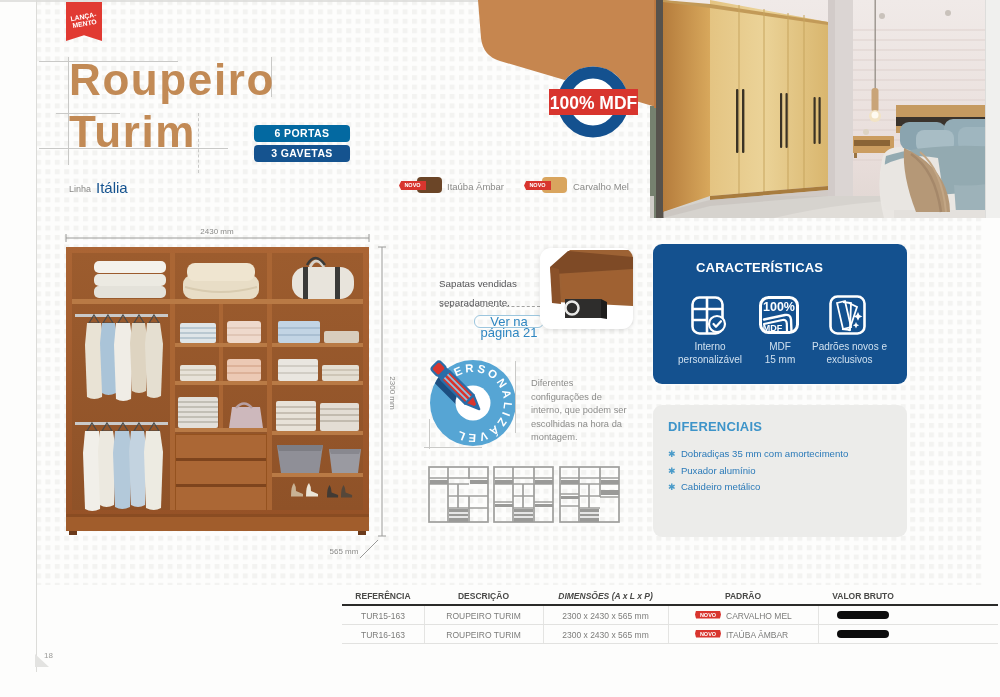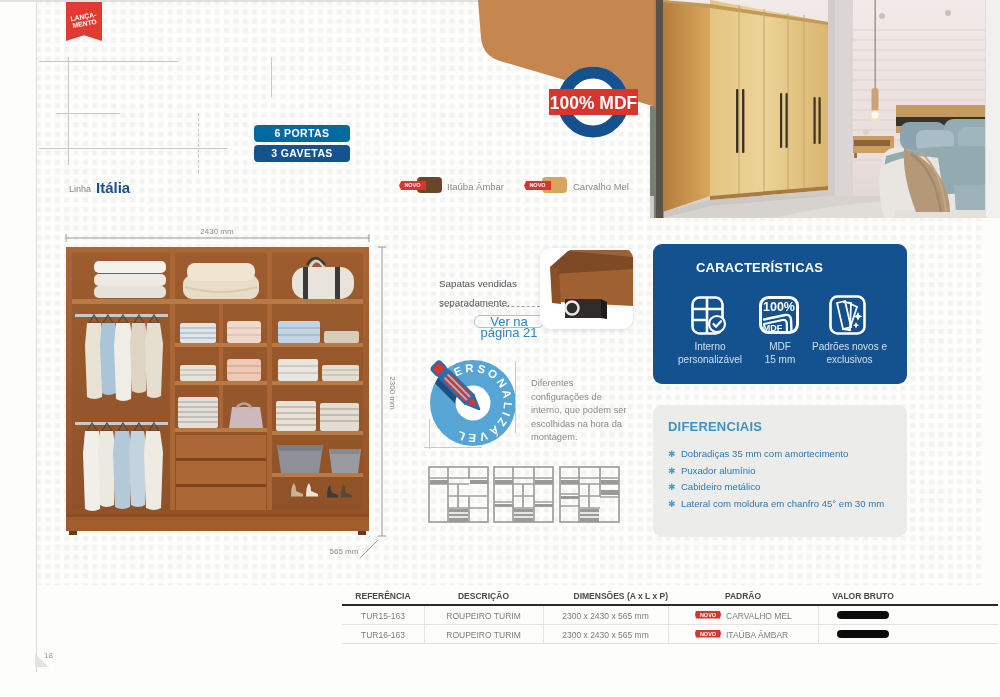--- a/index.html
+++ b/index.html
@@ -29,27 +29,28 @@
   <div class="abs" style="left:66px;top:2px;width:36px;height:39px;background:#e13a32;clip-path:polygon(0 0,100% 0,100% 100%,50% 85%,0 100%);"></div>
   <div class="abs" style="left:64px;top:13px;width:40px;text-align:center;transform:rotate(-10deg);color:#fff;font-weight:bold;font-size:6.8px;line-height:7px;">LANÇA-<br>MENTO</div>
 
   <div class="abs" style="left:39px;top:61px;width:139px;height:1px;background:#c9c9c7;"></div>
   <div class="abs" style="left:68px;top:57px;width:1px;height:108px;background:#c9c9c7;"></div>
   <div class="abs" style="left:271px;top:57px;width:1px;height:40px;background:#c9c9c7;"></div>
   <div class="abs" style="left:56px;top:113px;width:64px;height:1px;background:#c9c9c7;"></div>
   <div class="abs" style="left:39px;top:148px;width:189px;height:1px;background:#c9c9c7;"></div>
   <div class="abs" style="left:198px;top:113px;width:1px;height:60px;background:transparent;border-left:1px dashed #c9c9c7;"></div>
 
+  <div class="abs" style="left:69px;top:54px;font-weight:bold;font-size:44px;line-height:51.5px;color:#c28a55;letter-spacing:1.6px;">Roupeiro<br>Turim</div>
 
   <div class="abs" style="left:254px;top:125px;width:96px;height:17px;background:#0369a1;border-radius:4px;color:#fff;font-weight:bold;font-size:10.5px;text-align:center;line-height:17px;letter-spacing:.4px;">6 PORTAS</div>
 
   <div class="abs" style="left:254px;top:145px;width:96px;height:17px;background:#15538f;border-radius:4px;color:#fff;font-weight:bold;font-size:10.5px;text-align:center;line-height:17px;letter-spacing:.4px;">3 GAVETAS</div>
 
   <div class="abs" style="left:69px;top:184px;font-size:9px;color:#8a8a88;">Linha</div>
-  <div class="abs" style="left:96px;top:179px;font-size:15px;font-weight:bold;color:#15538f;">Itália</div>
+  <div class="abs" style="left:96px;top:179px;font-size:15px;font-weight:normal;color:#15538f;">Itália</div>
 
   <div class="abs" style="left:417px;top:177px;width:25px;height:16px;background:#6b4527;border-radius:4px;"></div>
   <div class="abs" style="left:399px;top:181px;width:27px;height:9px;background:#d8352e;clip-path:polygon(0 50%,8% 0,100% 0,100% 100%,8% 100%);color:#fff;font-weight:bold;font-size:5.5px;text-align:center;line-height:9px;">NOVO</div>
   <div class="abs" style="left:447px;top:181px;font-size:9.5px;color:#8a8a88;">Itaúba Âmbar</div>
 
   <div class="abs" style="left:542px;top:177px;width:25px;height:16px;background:#d9a55e;border-radius:4px;"></div>
   <div class="abs" style="left:524px;top:181px;width:27px;height:9px;background:#d8352e;clip-path:polygon(0 50%,8% 0,100% 0,100% 100%,8% 100%);color:#fff;font-weight:bold;font-size:5.5px;text-align:center;line-height:9px;">NOVO</div>
   <div class="abs" style="left:573px;top:181px;font-size:9.5px;color:#8a8a88;">Carvalho Mel</div>
 
   <svg class="abs" style="left:440px;top:0;" width="216" height="120" viewBox="0 0 216 120">
@@ -471,29 +472,28 @@
   <div class="abs" style="left:729px;top:341px;width:102px;text-align:center;color:#cfe0ef;font-size:10px;line-height:12.5px;">MDF<br>15 mm</div>
   <div class="abs" style="left:798px;top:341px;width:103px;text-align:center;color:#cfe0ef;font-size:10px;line-height:12.5px;">Padrões novos e<br>exclusivos</div>
 
   <div class="abs" style="left:653px;top:405px;width:254px;height:132px;background:#ececea;border-radius:9px;"></div>
   <div class="abs" style="left:668px;top:419px;color:#3d94c9;font-weight:bold;font-size:13px;letter-spacing:.2px;">DIFERENCIAIS</div>
 
   <div class="abs" style="left:668px;top:446px;width:250px;color:#2b7ab8;font-size:9.6px;line-height:15.6px;white-space:nowrap;">
     <div><span style="color:#4a9bc9;font-size:9px;">✱</span>&nbsp; Dobradiças 35 mm com amortecimento</div>
     <div><span style="color:#4a9bc9;font-size:9px;">✱</span>&nbsp; Puxador alumínio</div>
     <div><span style="color:#4a9bc9;font-size:9px;">✱</span>&nbsp; Cabideiro metálico</div>
-    <div><span style="color:#4a9bc9;font-size:9px;">✱</span>&nbsp; Lateral com moldura em chanfro 45° em 30 mm</div>
   </div>
 
   <div class="abs" style="left:342px;top:588px;width:656px;">
 
     <div style="position:relative;height:16px;font-size:8.5px;font-weight:bold;color:#4a4a48;">
       <span class="abs" style="left:0;width:82px;text-align:center;top:3px;">REFERÊNCIA</span>
       <span class="abs" style="left:82px;width:119px;text-align:center;top:3px;">DESCRIÇÃO</span>
-      <span class="abs" style="left:201px;width:125px;text-align:right;top:3px;">DIMENSÕES (A x L x P)</span>
+      <span class="abs" style="left:201px;width:125px;text-align:center;top:3px;font-style:italic;">DIMENSÕES (A x L x P)</span>
       <span class="abs" style="left:326px;width:150px;text-align:center;top:3px;">PADRÃO</span>
       <span class="abs" style="left:476px;width:90px;text-align:center;top:3px;">VALOR BRUTO</span>
     </div>
 
     <div style="height:2px;background:#2b2b29;"></div>
 
     <div style="position:relative;height:18px;border-bottom:1px solid #e2e2e0;font-size:8.5px;color:#7c7c7a;">
       <span class="abs" style="left:0;width:82px;text-align:center;top:5px;">TUR15-163</span>
       <span class="abs" style="left:82px;width:119px;text-align:center;top:5px;">ROUPEIRO TURIM</span>
       <span class="abs" style="left:201px;width:125px;text-align:center;top:5px;">2300 x 2430 x 565 mm</span>

